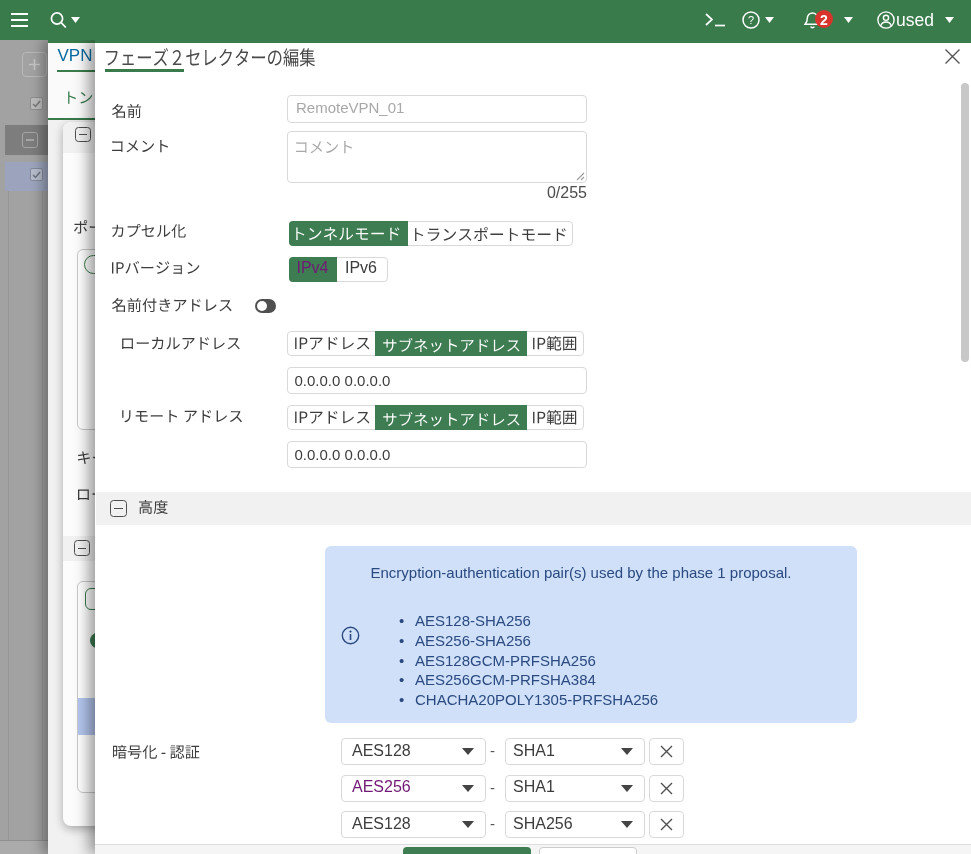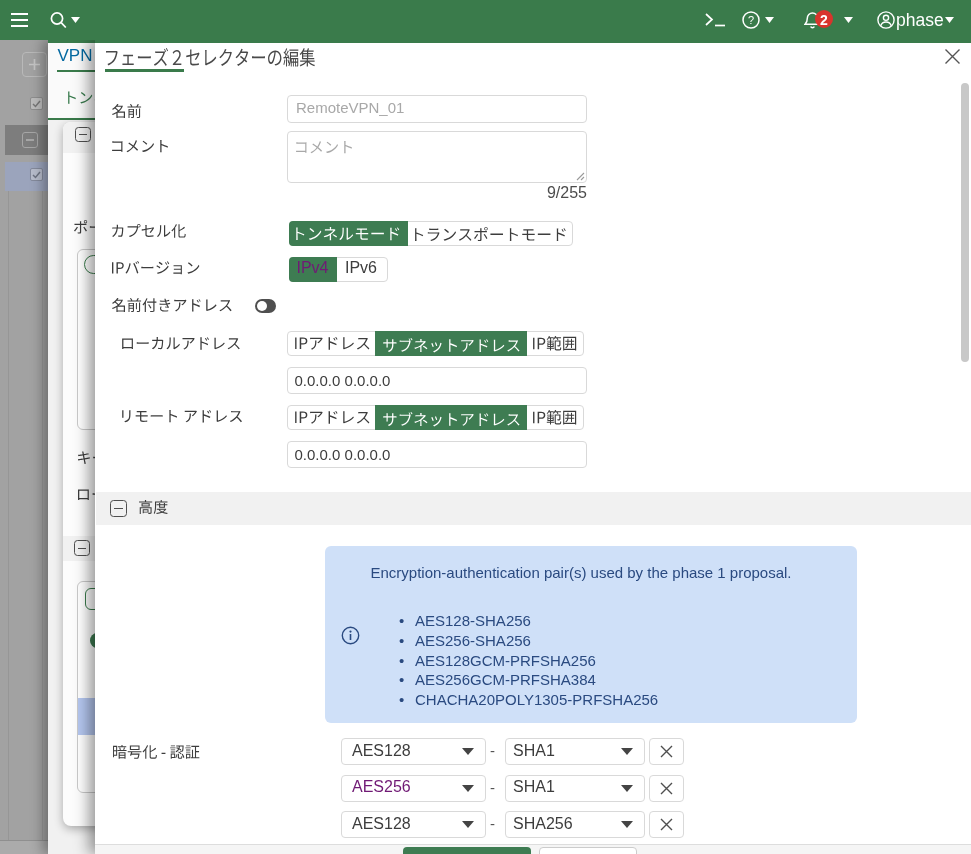--- a/index.html
+++ b/index.html
@@ -82,21 +82,21 @@
 <svg style="position:absolute;left:111.5px;top:139.8px;overflow:visible" width="56.1" height="12.2" viewBox="2.42 -11.76 56.06 12.22">
     <path d="M2.4 -2.0V-0.7C2.8 -0.7 3.5 -0.7 4.1 -0.7H11.6L11.5 0.1H12.9C12.9 -0.1 12.8 -0.8 12.8 -1.3V-9.2C12.8 -9.5 12.9 -10.0 12.9 -10.4C12.6 -10.4 12.1 -10.3 11.8 -10.3H4.3C3.8 -10.3 3.1 -10.4 2.6 -10.4V-9.1C3.0 -9.1 3.7 -9.1 4.3 -9.1H11.6V-1.9H4.1C3.5 -1.9 2.8 -2.0 2.4 -2.0ZM19.5 -9.3 18.7 -8.3C20.1 -7.4 21.8 -6.2 23.0 -5.3C21.5 -3.4 19.6 -1.7 16.9 -0.5L18.0 0.5C20.6 -0.9 22.5 -2.7 23.9 -4.4C25.2 -3.3 26.4 -2.2 27.5 -0.9L28.5 -2.0C27.4 -3.2 26.1 -4.3 24.7 -5.5C25.7 -6.9 26.5 -8.6 27.0 -10.0C27.1 -10.3 27.3 -10.8 27.5 -11.1L26.1 -11.6C26.1 -11.2 25.9 -10.7 25.8 -10.4C25.4 -9.1 24.7 -7.7 23.7 -6.3C22.5 -7.2 20.8 -8.5 19.5 -9.3ZM33.9 -11.1 33.0 -10.2C34.1 -9.5 36.0 -7.8 36.8 -7.0L37.7 -8.0C36.9 -8.8 34.9 -10.4 33.9 -11.1ZM32.5 -1.0 33.3 0.3C35.9 -0.2 37.8 -1.1 39.3 -2.1C41.6 -3.5 43.4 -5.6 44.4 -7.5L43.7 -8.8C42.8 -6.9 41.0 -4.7 38.6 -3.2C37.2 -2.3 35.2 -1.4 32.5 -1.0ZM50.7 -1.3C50.7 -0.8 50.7 -0.0 50.6 0.5H52.1C52.0 -0.0 52.0 -0.9 52.0 -1.3L52.0 -6.4C53.7 -5.8 56.3 -4.8 58.0 -3.9L58.5 -5.2C56.9 -6.0 54.0 -7.1 52.0 -7.7V-10.2C52.0 -10.6 52.0 -11.3 52.1 -11.8H50.6C50.7 -11.3 50.7 -10.6 50.7 -10.2C50.7 -8.9 50.7 -2.2 50.7 -1.3Z" fill="#3d3d3d"></path>
   </svg>
 <div class="abs" style="left:287px;top:131px;width:300px;height:52px;border:1px solid #d9d9d9;border-radius:4px;background:#fff"></div>
 <svg style="position:absolute;left:296px;top:140.5px;overflow:visible" width="56.1" height="12.2" viewBox="2.42 -11.76 56.06 12.22">
     <path d="M2.4 -2.0V-0.7C2.8 -0.7 3.5 -0.7 4.1 -0.7H11.6L11.5 0.1H12.9C12.9 -0.1 12.8 -0.8 12.8 -1.3V-9.2C12.8 -9.5 12.9 -10.0 12.9 -10.4C12.6 -10.4 12.1 -10.3 11.8 -10.3H4.3C3.8 -10.3 3.1 -10.4 2.6 -10.4V-9.1C3.0 -9.1 3.7 -9.1 4.3 -9.1H11.6V-1.9H4.1C3.5 -1.9 2.8 -2.0 2.4 -2.0ZM19.5 -9.3 18.7 -8.3C20.1 -7.4 21.8 -6.2 23.0 -5.3C21.5 -3.4 19.6 -1.7 16.9 -0.5L18.0 0.5C20.6 -0.9 22.5 -2.7 23.9 -4.4C25.2 -3.3 26.4 -2.2 27.5 -0.9L28.5 -2.0C27.4 -3.2 26.1 -4.3 24.7 -5.5C25.7 -6.9 26.5 -8.6 27.0 -10.0C27.1 -10.3 27.3 -10.8 27.5 -11.1L26.1 -11.6C26.1 -11.2 25.9 -10.7 25.8 -10.4C25.4 -9.1 24.7 -7.7 23.7 -6.3C22.5 -7.2 20.8 -8.5 19.5 -9.3ZM33.9 -11.1 33.0 -10.2C34.1 -9.5 36.0 -7.8 36.8 -7.0L37.7 -8.0C36.9 -8.8 34.9 -10.4 33.9 -11.1ZM32.5 -1.0 33.3 0.3C35.9 -0.2 37.8 -1.1 39.3 -2.1C41.6 -3.5 43.4 -5.6 44.4 -7.5L43.7 -8.8C42.8 -6.9 41.0 -4.7 38.6 -3.2C37.2 -2.3 35.2 -1.4 32.5 -1.0ZM50.7 -1.3C50.7 -0.8 50.7 -0.0 50.6 0.5H52.1C52.0 -0.0 52.0 -0.9 52.0 -1.3L52.0 -6.4C53.7 -5.8 56.3 -4.8 58.0 -3.9L58.5 -5.2C56.9 -6.0 54.0 -7.1 52.0 -7.7V-10.2C52.0 -10.6 52.0 -11.3 52.1 -11.8H50.6C50.7 -11.3 50.7 -10.6 50.7 -10.2C50.7 -8.9 50.7 -2.2 50.7 -1.3Z" fill="#a8a8a8"></path>
   </svg>
 <svg class="abs" style="left:576px;top:172px" width="9" height="9">
     <path d="M8 1L1 8M8 5L5 8" stroke="#9a9a9a" stroke-width="1.1"></path>
   </svg>
-<div class="abs" style="left:487px;top:184px;width:100px;text-align:right;font-size:16px;color:#4c4c4c">9/255</div>
+<div class="abs" style="left:487px;top:184px;width:100px;text-align:right;font-size:16px;color:#4c4c4c">0/255</div>
 
 <svg style="position:absolute;left:111.8px;top:224.3px;overflow:visible" width="73.8" height="13.8" viewBox="1.66 -12.63 73.84 13.82">
     <path d="M13.0 -8.8 12.1 -9.2C11.9 -9.2 11.6 -9.2 11.2 -9.2H7.6C7.6 -9.7 7.6 -10.2 7.6 -10.7C7.6 -11.1 7.7 -11.6 7.7 -12.0H6.3C6.4 -11.6 6.4 -11.0 6.4 -10.7C6.4 -10.2 6.4 -9.6 6.3 -9.2H3.7C3.1 -9.2 2.5 -9.2 1.9 -9.2V-7.9C2.5 -8.0 3.1 -8.0 3.7 -8.0H6.2C5.8 -4.9 4.7 -3.0 3.2 -1.6C2.8 -1.2 2.1 -0.7 1.7 -0.5L2.8 0.4C5.3 -1.3 6.9 -3.6 7.4 -8.0H11.7C11.7 -6.4 11.5 -2.6 10.9 -1.5C10.7 -1.1 10.5 -1.0 10.0 -1.0C9.4 -1.0 8.6 -1.0 7.8 -1.2L7.9 0.1C8.7 0.2 9.6 0.2 10.4 0.2C11.2 0.2 11.7 -0.1 12.0 -0.7C12.7 -2.2 12.9 -6.6 12.9 -8.1C12.9 -8.3 13.0 -8.5 13.0 -8.8ZM27.4 -10.9C27.4 -11.5 27.9 -11.9 28.4 -11.9C29.0 -11.9 29.5 -11.5 29.5 -10.9C29.5 -10.4 29.0 -9.9 28.4 -9.9C27.9 -9.9 27.4 -10.4 27.4 -10.9ZM26.7 -10.9C26.7 -10.7 26.8 -10.6 26.8 -10.4L26.3 -10.4C25.6 -10.4 19.6 -10.4 18.7 -10.4C18.2 -10.4 17.6 -10.5 17.2 -10.5V-9.2C17.6 -9.2 18.1 -9.2 18.7 -9.2C19.6 -9.2 25.6 -9.2 26.5 -9.2C26.3 -7.8 25.6 -5.6 24.5 -4.3C23.2 -2.6 21.5 -1.3 18.5 -0.6L19.6 0.5C22.4 -0.3 24.2 -1.7 25.6 -3.5C26.8 -5.1 27.5 -7.5 27.8 -9.1L27.9 -9.3C28.0 -9.2 28.2 -9.2 28.4 -9.2C29.4 -9.2 30.2 -10.0 30.2 -10.9C30.2 -11.9 29.4 -12.6 28.4 -12.6C27.5 -12.6 26.7 -11.9 26.7 -10.9ZM43.9 -8.7 43.0 -9.4C42.8 -9.3 42.5 -9.2 42.2 -9.2C41.5 -9.0 38.9 -8.5 36.3 -8.0V-10.4C36.3 -10.8 36.3 -11.3 36.4 -11.7H34.9C35.0 -11.3 35.1 -10.8 35.1 -10.4V-7.8C33.4 -7.4 32.0 -7.2 31.3 -7.1L31.5 -5.8L35.1 -6.6V-2.0C35.1 -0.5 35.6 0.3 38.4 0.3C40.3 0.3 41.8 0.2 43.2 -0.0L43.2 -1.3C41.7 -1.0 40.2 -0.9 38.5 -0.9C36.7 -0.9 36.3 -1.2 36.3 -2.3V-6.8L42.0 -8.0C41.6 -7.1 40.5 -5.4 39.3 -4.3L40.4 -3.7C41.6 -5.0 42.8 -6.9 43.5 -8.1C43.6 -8.3 43.8 -8.6 43.9 -8.7ZM53.6 -0.3 54.4 0.3C54.5 0.3 54.6 0.1 54.9 0.0C56.7 -0.9 58.8 -2.4 60.1 -4.2L59.4 -5.2C58.2 -3.5 56.3 -2.1 54.9 -1.5C54.9 -2.0 54.9 -9.3 54.9 -10.3C54.9 -10.9 55.0 -11.3 55.0 -11.4H53.6C53.6 -11.3 53.7 -10.9 53.7 -10.3C53.7 -9.3 53.7 -1.9 53.7 -1.2C53.7 -0.9 53.6 -0.6 53.6 -0.3ZM46.6 -0.4 47.7 0.4C49.0 -0.7 50.0 -2.2 50.4 -3.8C50.9 -5.3 50.9 -8.6 50.9 -10.3C50.9 -10.7 51.0 -11.2 51.0 -11.4H49.6C49.7 -11.0 49.7 -10.7 49.7 -10.2C49.7 -8.6 49.7 -5.5 49.2 -4.1C48.8 -2.7 47.9 -1.3 46.6 -0.4ZM73.9 -9.9C72.8 -8.8 71.0 -7.7 69.3 -6.7V-12.4H68.2V-1.1C68.2 0.5 68.7 1.0 70.3 1.0C70.6 1.0 73.0 1.0 73.4 1.0C75.0 1.0 75.3 0.1 75.5 -2.4C75.2 -2.4 74.7 -2.6 74.4 -2.9C74.3 -0.6 74.2 -0.1 73.3 -0.1C72.8 -0.1 70.8 -0.1 70.4 -0.1C69.5 -0.1 69.3 -0.3 69.3 -1.1V-5.6C71.2 -6.6 73.3 -7.7 74.7 -8.9ZM65.6 -12.5C64.6 -10.1 62.9 -7.8 61.1 -6.4C61.3 -6.1 61.7 -5.5 61.8 -5.2C62.5 -5.8 63.2 -6.6 63.8 -7.4V1.2H64.9V-9.0C65.6 -10.0 66.2 -11.1 66.7 -12.2Z" fill="#3d3d3d"></path>
   </svg>
 <div class="abs" style="left:289px;top:221px;width:284px;height:25px;border-radius:4px;border:1px solid #d9d9d9;background:#fff"></div>
 <div class="abs" style="left:289px;top:221px;width:119px;height:25px;border-radius:4px 0 0 4px;background:#3e7c52"></div>
 <svg style="position:absolute;left:296px;top:227px;overflow:visible" width="103.4" height="13.3" viewBox="5.20 -12.66 103.36 13.34">
     <path d="M5.3 -1.4C5.3 -0.8 5.3 -0.0 5.2 0.5H6.7C6.7 -0.0 6.7 -0.9 6.7 -1.4L6.6 -6.6C8.4 -6.1 11.1 -5.0 12.8 -4.1L13.4 -5.4C11.7 -6.2 8.7 -7.4 6.6 -8.0V-10.6C6.6 -11.1 6.7 -11.7 6.7 -12.2H5.2C5.3 -11.7 5.3 -11.0 5.3 -10.6C5.3 -9.3 5.3 -2.3 5.3 -1.4ZM19.4 -11.6 18.5 -10.6C19.7 -9.8 21.6 -8.1 22.4 -7.3L23.4 -8.3C22.5 -9.2 20.5 -10.8 19.4 -11.6ZM18.0 -1.0 18.9 0.3C21.5 -0.2 23.5 -1.2 25.1 -2.1C27.5 -3.6 29.3 -5.8 30.4 -7.8L29.6 -9.1C28.7 -7.2 26.8 -4.8 24.3 -3.3C22.8 -2.4 20.8 -1.4 18.0 -1.0ZM45.4 -2.1 46.2 -3.2C44.8 -4.2 43.9 -4.7 42.4 -5.5L41.6 -4.6C43.1 -3.8 44.0 -3.1 45.4 -2.1ZM44.7 -9.6 43.8 -10.3C43.6 -10.3 43.2 -10.3 42.8 -10.3H40.2V-11.3C40.2 -11.7 40.3 -12.3 40.3 -12.7H38.9C38.9 -12.3 39.0 -11.7 39.0 -11.3V-10.3H35.9C35.3 -10.3 34.5 -10.3 34.0 -10.3V-9.0C34.4 -9.0 35.3 -9.1 35.9 -9.1C36.6 -9.1 41.7 -9.1 42.5 -9.1C41.9 -8.3 40.7 -7.1 39.2 -6.2C37.8 -5.2 35.8 -4.2 32.8 -3.5L33.6 -2.3C35.7 -3.0 37.5 -3.7 38.9 -4.5L38.9 -1.1C38.9 -0.5 38.9 0.2 38.8 0.7H40.3C40.2 0.2 40.2 -0.5 40.2 -1.1L40.2 -5.3C41.7 -6.3 43.0 -7.7 43.8 -8.6C44.0 -8.9 44.4 -9.3 44.7 -9.6ZM55.7 -0.3 56.5 0.4C56.6 0.3 56.8 0.1 57.1 0.0C58.9 -0.9 61.1 -2.5 62.4 -4.4L61.7 -5.5C60.5 -3.7 58.5 -2.2 57.1 -1.6C57.1 -2.1 57.1 -9.7 57.1 -10.7C57.1 -11.3 57.1 -11.7 57.1 -11.9H55.7C55.7 -11.7 55.8 -11.3 55.8 -10.7C55.8 -9.7 55.8 -1.9 55.8 -1.2C55.8 -0.9 55.7 -0.6 55.7 -0.3ZM48.4 -0.4 49.6 0.4C51.0 -0.7 52.0 -2.3 52.4 -4.0C52.9 -5.5 52.9 -8.9 52.9 -10.7C52.9 -11.1 53.0 -11.6 53.0 -11.8H51.6C51.6 -11.5 51.7 -11.1 51.7 -10.6C51.7 -8.9 51.7 -5.7 51.2 -4.3C50.7 -2.8 49.8 -1.4 48.4 -0.4ZM65.0 -6.7V-5.4C65.5 -5.4 66.1 -5.5 66.5 -5.5H69.6V-1.9C69.6 -0.6 70.3 0.2 72.7 0.2C74.2 0.2 75.7 0.2 77.0 0.1L77.1 -1.2C75.7 -1.1 74.4 -1.0 72.9 -1.0C71.4 -1.0 70.9 -1.5 70.9 -2.3V-5.5H76.3C76.6 -5.5 77.2 -5.5 77.5 -5.4V-6.7C77.2 -6.7 76.6 -6.7 76.2 -6.7H70.9V-10.0H75.0C75.6 -10.0 75.9 -10.0 76.3 -10.0V-11.2C76.0 -11.2 75.5 -11.2 75.0 -11.2C73.8 -11.2 68.6 -11.2 67.5 -11.2C66.9 -11.2 66.5 -11.2 66.1 -11.2V-10.0C66.5 -10.0 66.9 -10.0 67.5 -10.0H69.6V-6.7H66.5C66.1 -6.7 65.4 -6.7 65.0 -6.7ZM80.6 -6.8V-5.3C81.1 -5.3 81.9 -5.4 82.8 -5.4C84.0 -5.4 90.3 -5.4 91.5 -5.4C92.2 -5.4 92.9 -5.3 93.2 -5.3V-6.8C92.8 -6.8 92.3 -6.8 91.5 -6.8C90.3 -6.8 84.0 -6.8 82.8 -6.8C81.9 -6.8 81.1 -6.8 80.6 -6.8ZM105.2 -11.4 104.3 -11.0C104.8 -10.3 105.3 -9.4 105.7 -8.6L106.6 -9.0C106.2 -9.7 105.6 -10.8 105.2 -11.4ZM107.1 -12.2 106.2 -11.8C106.7 -11.1 107.3 -10.2 107.7 -9.4L108.6 -9.8C108.2 -10.6 107.5 -11.6 107.1 -12.2ZM99.6 -1.2C99.6 -0.6 99.6 0.2 99.5 0.7H101.0C101.0 0.2 100.9 -0.7 100.9 -1.2V-6.4C102.7 -5.8 105.4 -4.8 107.1 -3.9L107.7 -5.2C106.0 -6.0 103.0 -7.2 100.9 -7.8V-10.4C100.9 -10.9 101.0 -11.5 101.1 -12.0H99.5C99.6 -11.5 99.6 -10.8 99.6 -10.4C99.6 -9.1 99.6 -2.1 99.6 -1.2Z" fill="#ffffff"></path>
   </svg>
 <svg style="position:absolute;left:415px;top:227px;overflow:visible" width="150.8" height="14.1" viewBox="5.20 -13.41 150.76 14.09">
@@ -254,16 +254,16 @@
 <div class="abs" style="left:815px;top:10px;width:18px;height:18px;border-radius:50%;background:#d9342c"></div>
 <div class="abs" style="left:815px;top:11.5px;width:18px;text-align:center;font-size:14px;font-weight:bold;color:#fff">2</div>
 <svg class="abs" style="left:844px;top:17px" width="9" height="6">
     <path d="M0 0h9L4.5 6z" fill="#fff"></path>
   </svg>
 <svg class="abs" style="left:877px;top:11px" width="18" height="18">
     <circle cx="9" cy="9" r="8.1" fill="none" stroke="#fff" stroke-width="1.4"></circle>
     <circle cx="9" cy="6.8" r="2.6" fill="none" stroke="#fff" stroke-width="1.4"></circle>
     <path d="M3.7 14.8c.9-2.6 2.9-3.8 5.3-3.8s4.4 1.2 5.3 3.8" fill="none" stroke="#fff" stroke-width="1.4"></path>
   </svg>
-<div class="abs" style="left:896px;top:10px;font-size:17.5px;color:#fff">phase</div>
+<div class="abs" style="left:896px;top:10px;font-size:17.5px;color:#fff">used</div>
 <svg class="abs" style="left:945px;top:17px" width="9" height="6">
     <path d="M0 0h9L4.5 6z" fill="#fff"></path>
   </svg>
 
 </body></html>

